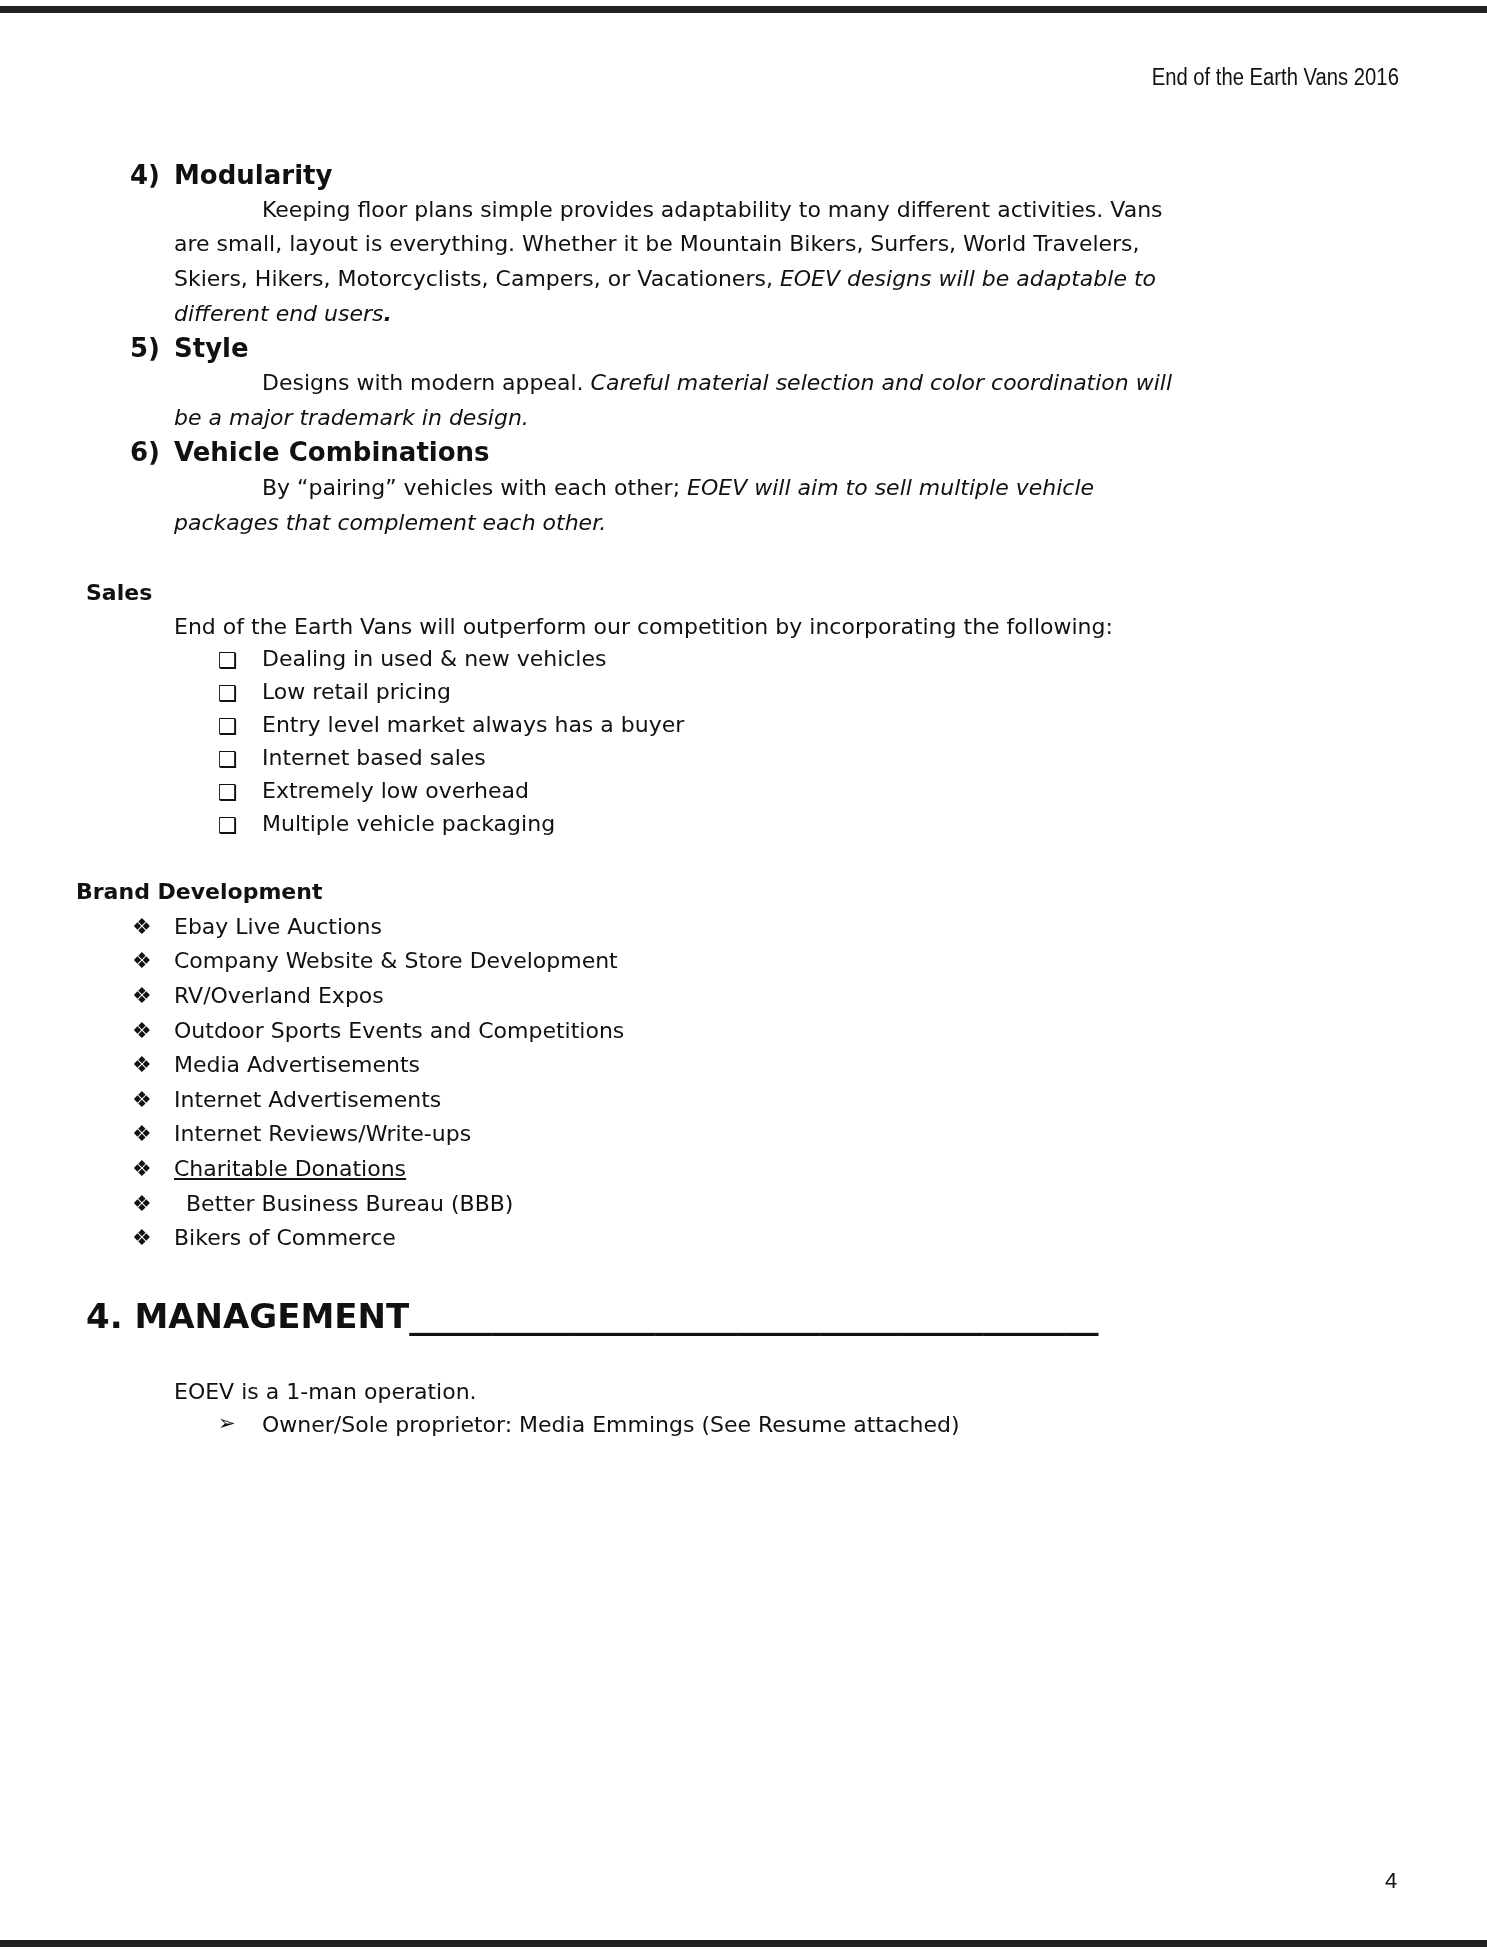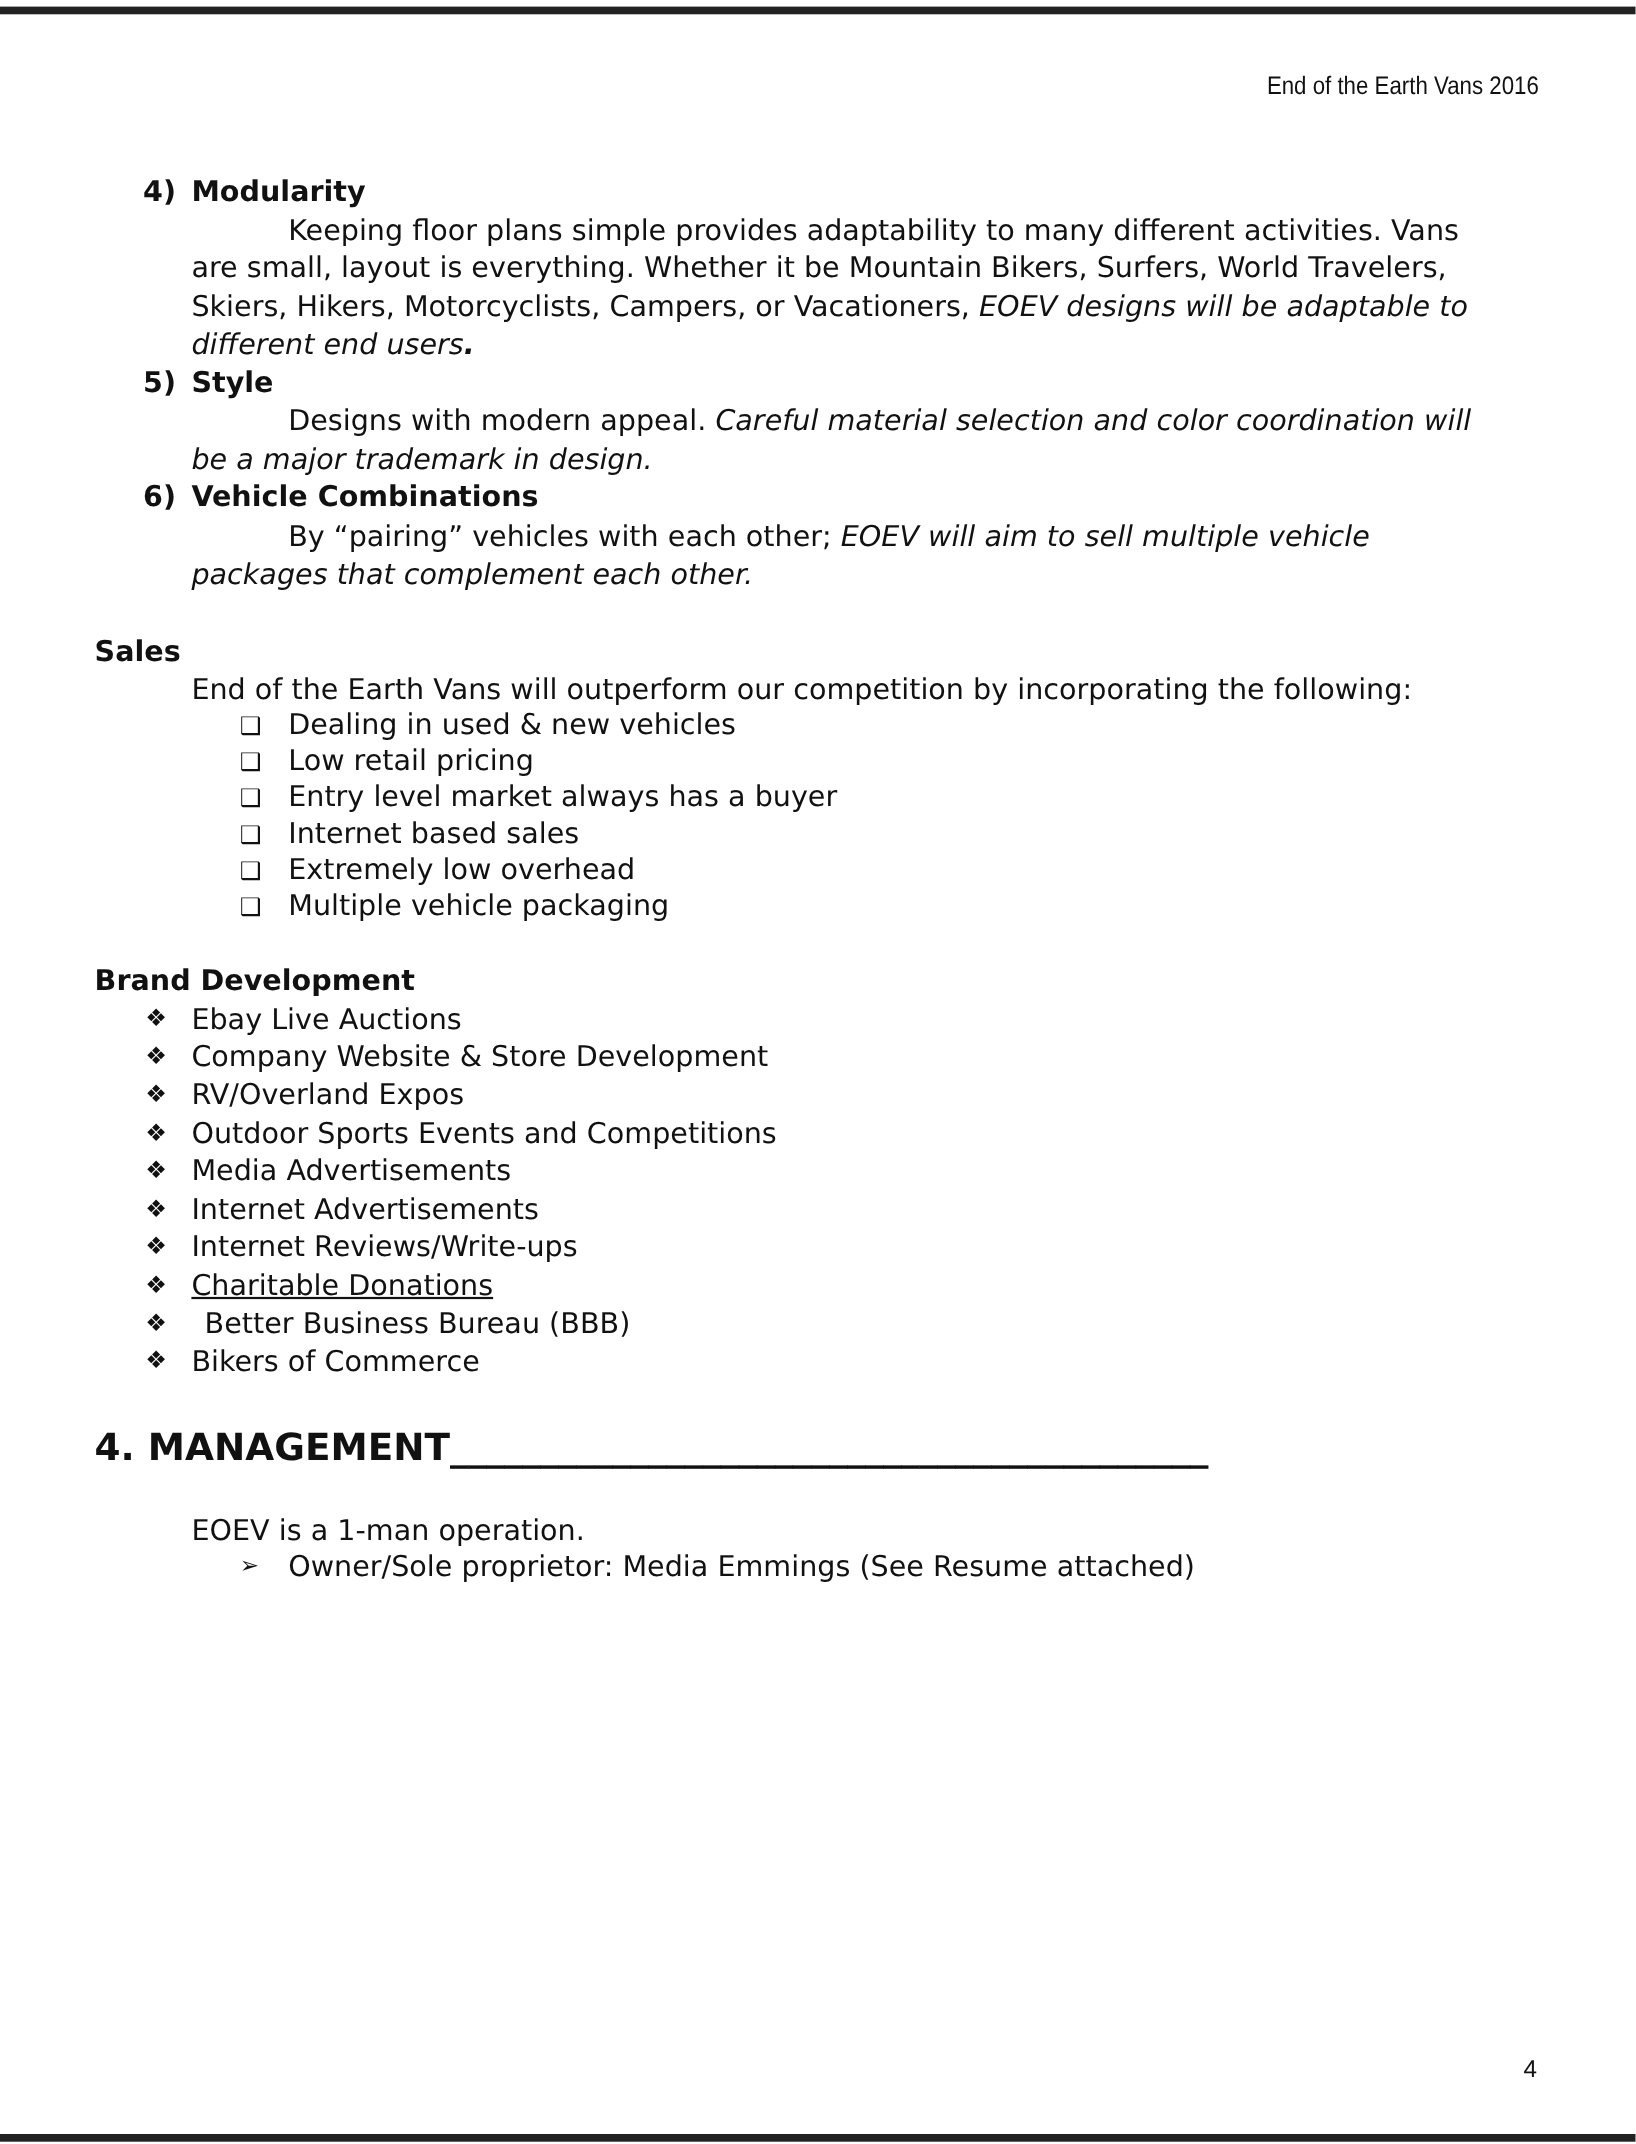--- a/index.html
+++ b/index.html
@@ -12,21 +12,21 @@
     .header-text {
       position: absolute; right: 88px; top: 64px;
       font-family: "Liberation Sans", sans-serif; font-size: 23px; color: #111;
       transform: scaleX(0.88); transform-origin: right center;
     }
     .page-number {
       position: absolute; left: 1385px; top: 1868px;
       font-family: "Liberation Sans", sans-serif; font-size: 22px;
     }
     .content { position: absolute; left: 0; top: 0; width: 1487px; }
-    .txt { position: absolute; font-size: 26px; line-height: 34.5px; white-space: nowrap; }
+    .txt { position: absolute; font-size: 22px; line-height: 34.5px; white-space: nowrap; }
     .b { font-weight: bold; }
     .i { font-style: italic; }
     .numlabel { position: absolute; font-size: 26px; font-weight: bold; }
     .bullet { position: absolute; font-size: 22px; }
     .h1 { position: absolute; font-size: 34px; font-weight: bold; white-space: nowrap; }
   </style>
 </head>
 <body>
 
 <div class="rule-top"></div>
@@ -60,21 +60,21 @@
   <span class="txt" style="left:262px;top:675px;">Low retail pricing</span>
   <span class="bullet" style="left:218px;top:714px;">❑</span>
   <span class="txt" style="left:262px;top:708px;">Entry level market always has a buyer</span>
   <span class="bullet" style="left:218px;top:747px;">❑</span>
   <span class="txt" style="left:262px;top:741px;">Internet based sales</span>
   <span class="bullet" style="left:218px;top:780px;">❑</span>
   <span class="txt" style="left:262px;top:774px;">Extremely low overhead</span>
   <span class="bullet" style="left:218px;top:813px;">❑</span>
   <span class="txt" style="left:262px;top:807px;">Multiple vehicle packaging</span>
 
-  <span class="txt b" style="left:86px;top:875px;">Brand Development</span>
+  <span class="txt b" style="left:76px;top:875px;">Brand Development</span>
 
   <span class="bullet" style="left:132px;top:914px;">❖</span>
   <span class="txt" style="left:174px;top:910px;">Ebay Live Auctions</span>
   <span class="bullet" style="left:132px;top:948px;">❖</span>
   <span class="txt" style="left:174px;top:944px;">Company Website &amp; Store Development</span>
   <span class="bullet" style="left:132px;top:983px;">❖</span>
   <span class="txt" style="left:174px;top:979px;">RV/Overland Expos</span>
   <span class="bullet" style="left:132px;top:1018px;">❖</span>
   <span class="txt" style="left:174px;top:1014px;">Outdoor Sports Events and Competitions</span>
   <span class="bullet" style="left:132px;top:1052px;">❖</span>

